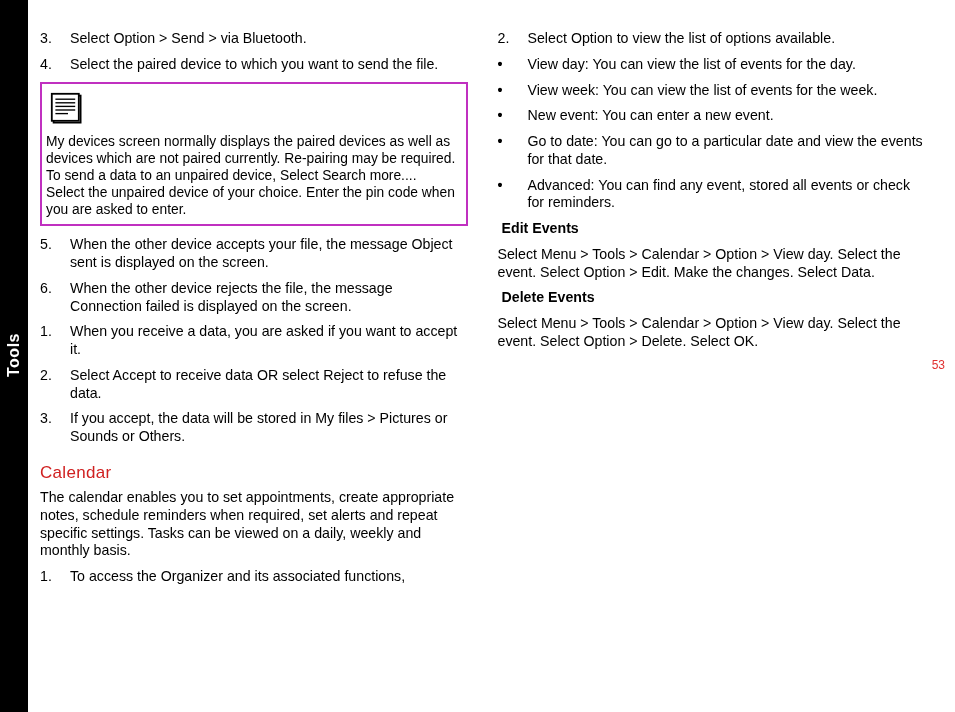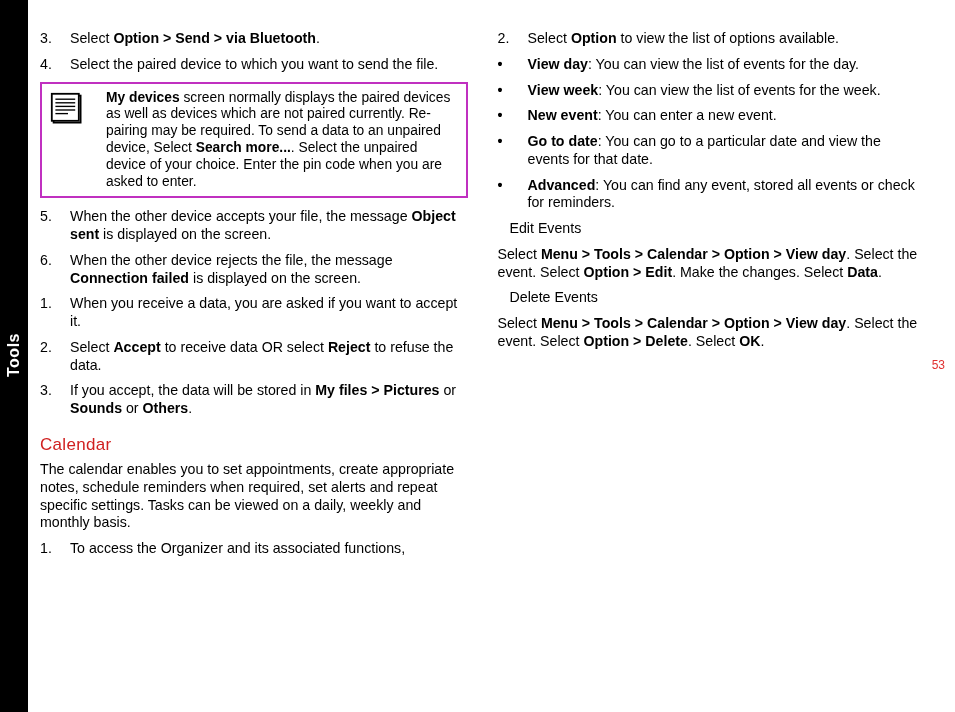--- a/index.html
+++ b/index.html
@@ -59,38 +59,39 @@
   ol li .txt { flex: 1; }
   ul { list-style: none; }
   ul li { display: flex; margin-bottom: 8px; }
   ul li .bul { width: 30px; flex-shrink: 0; font-weight: bold; }
   ul li .txt { flex: 1; }
   .note-box {
     border: 2px solid #c030c0;
     margin: 6px 0 10px 0;
     display: flex;
     padding: 4px;
+    flex-direction: column;
   }
   .note-icon {
     width: 60px;
     padding: 4px 6px 0 4px;
     flex-shrink: 0;
   }
   .note-icon svg { width: 36px; height: 36px; }
   .note-text { padding: 2px 4px 2px 0; font-size: 13.8px; line-height: 1.22; }
-  .subhead { font-weight: normal; margin: 8px 0 8px 12px; }
+  .subhead { font-weight: bold; margin: 8px 0 8px 4px; }
   .section-title {
     color: #d02020;
     font-family: "Arial Narrow", Arial, sans-serif;
     font-stretch: condensed;
     font-size: 17px;
     margin: 16px 0 6px 0;
     letter-spacing: 0.3px;
   }
-  b { font-weight: bold; }
+  b { font-weight: normal; }
   .para { margin-bottom: 8px; }
 </style>
 </head>
 <body>
 
 <div class="left-strip"></div>
 <div class="side-tab">Tools</div>
 <div class="page-number">53</div>
 
 <div class="content">

